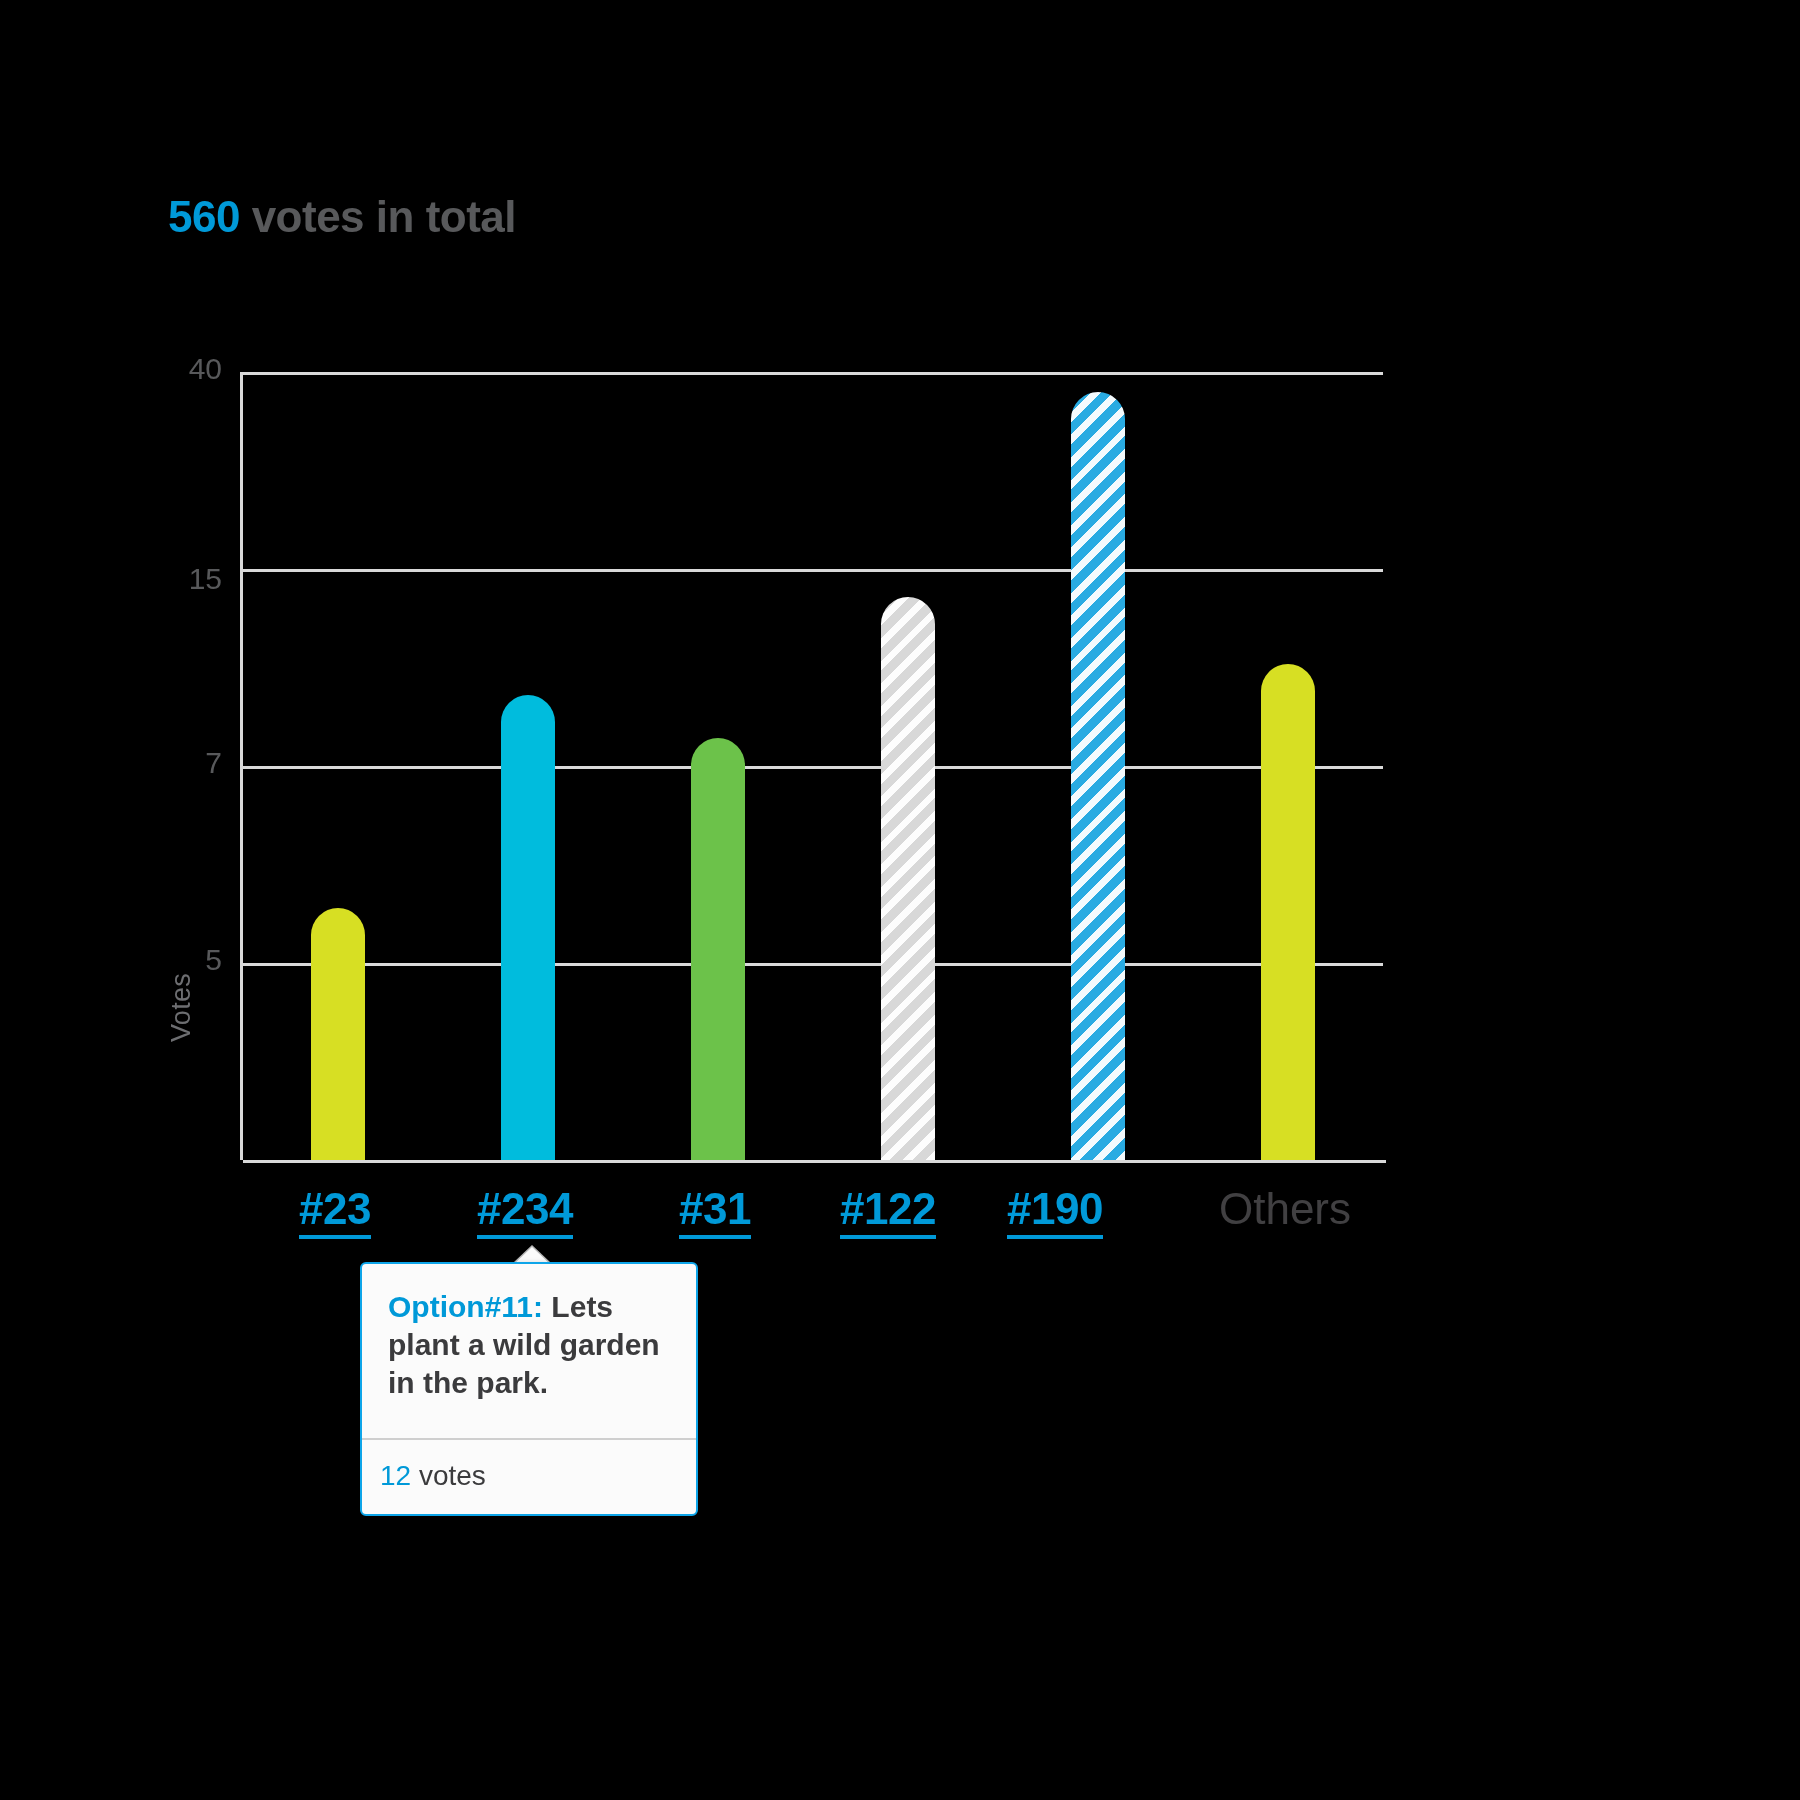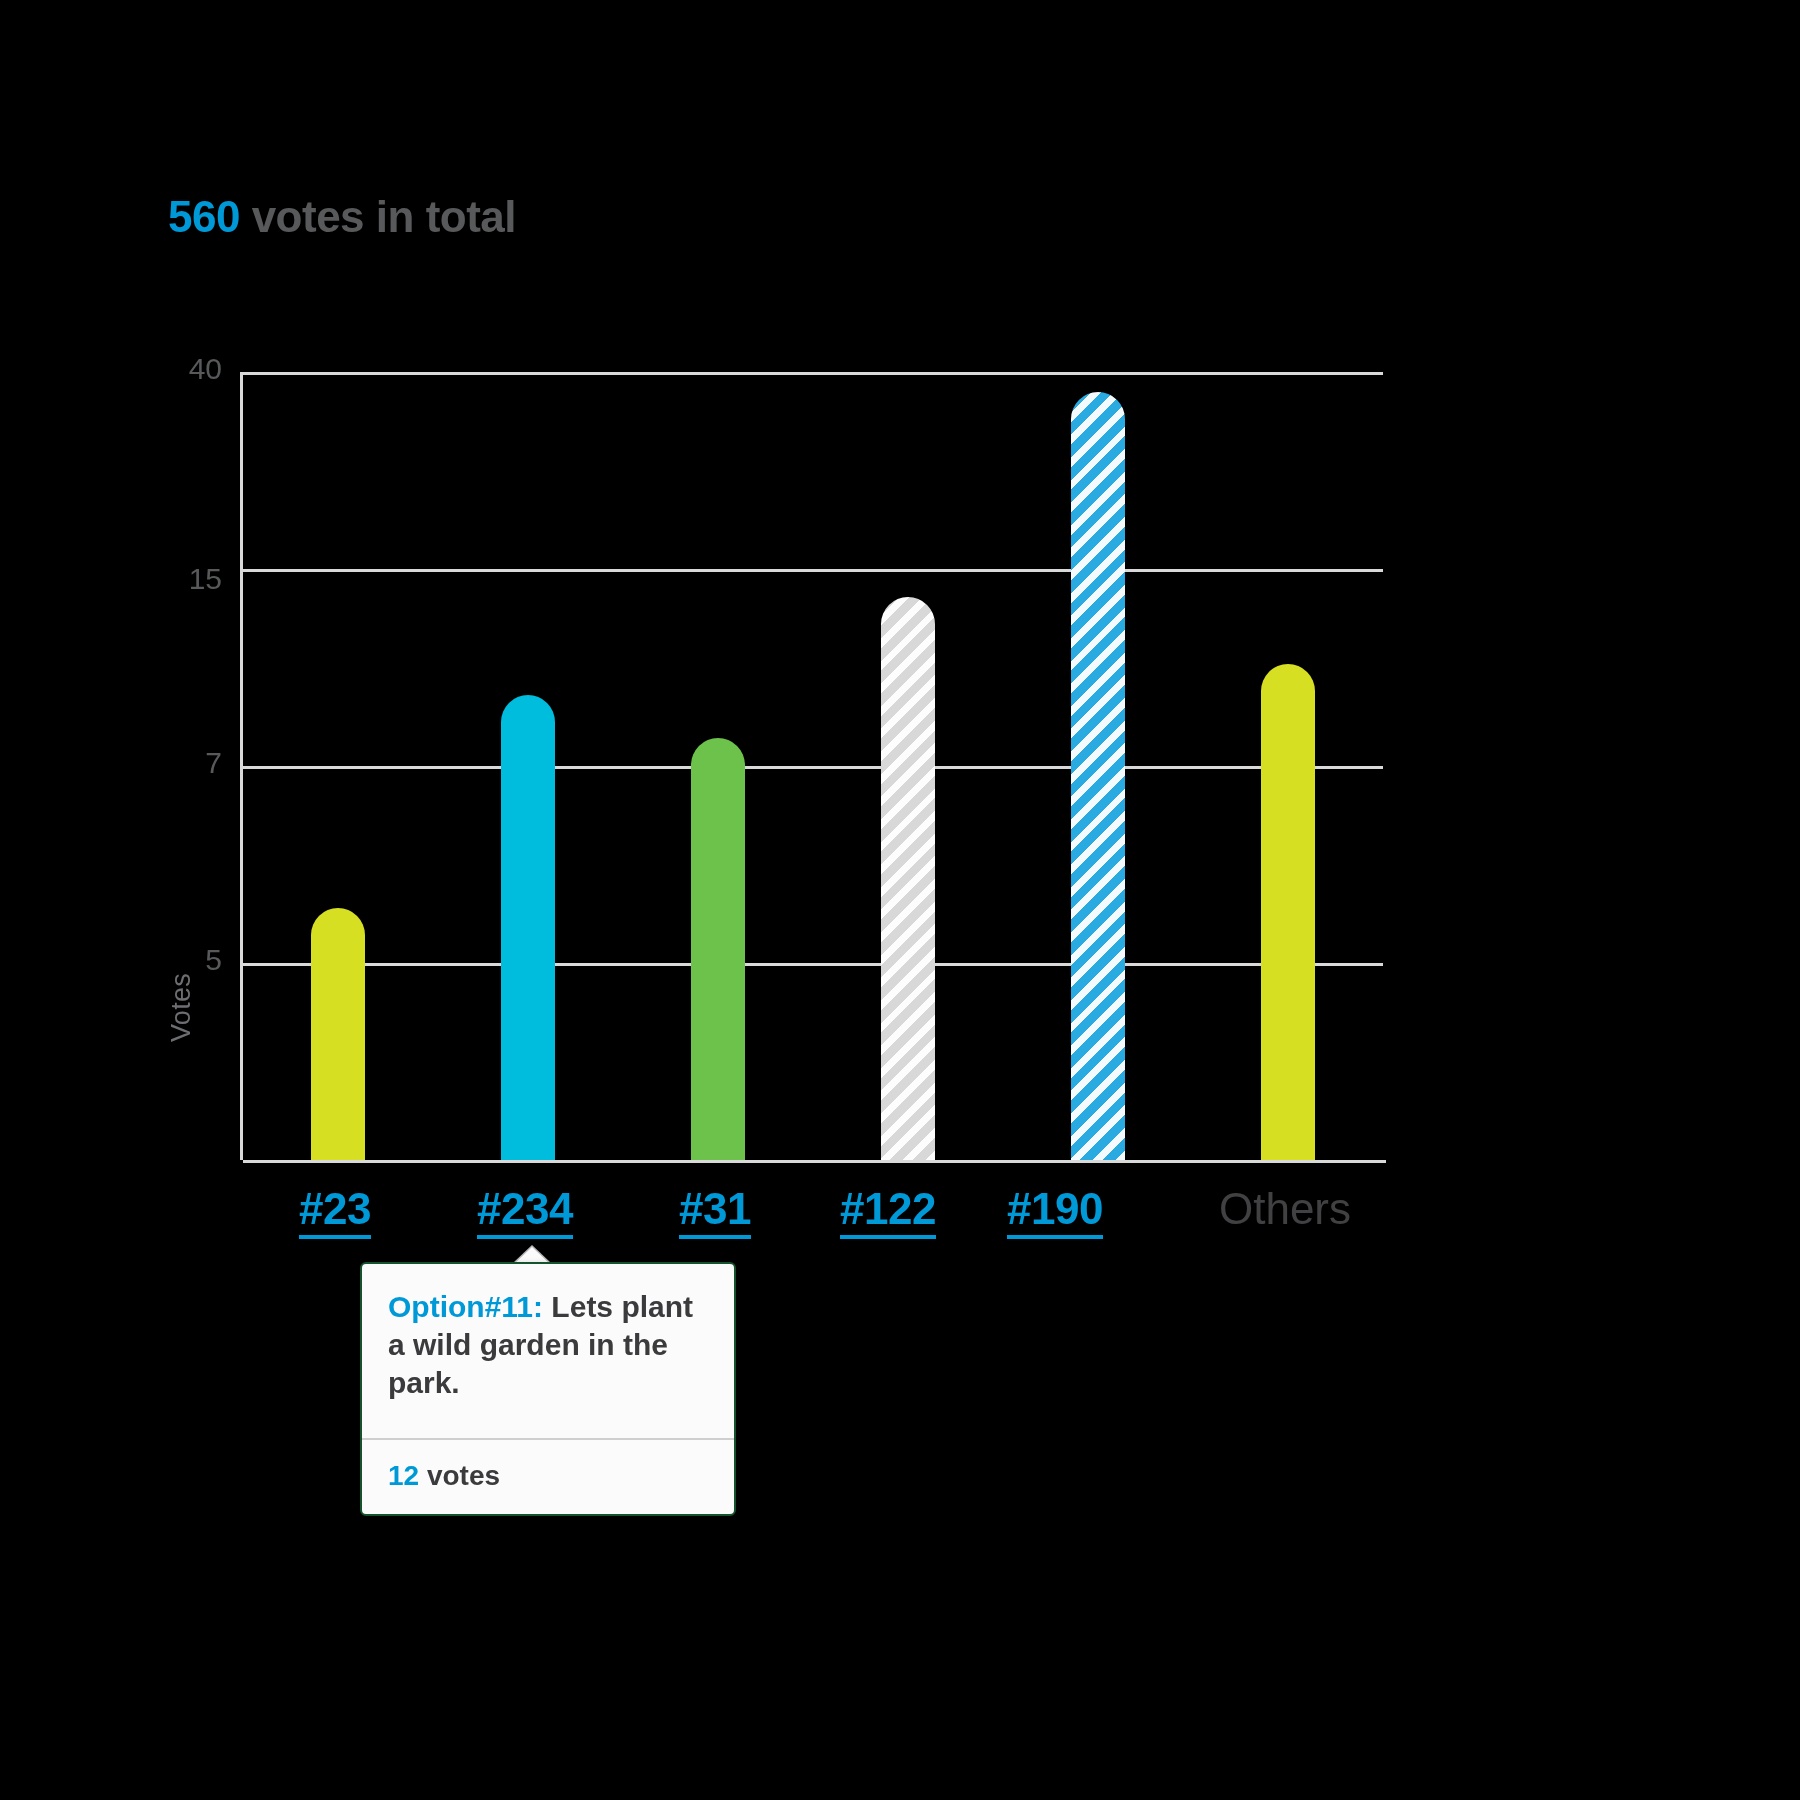--- a/index.html
+++ b/index.html
@@ -75,45 +75,45 @@
     position:absolute; top:1184px; width:240px; text-align:center;
     font-size:44px; font-weight:700; letter-spacing:-0.5px;
   }
   .xtick.link{ color:#0099d8; }
   .xtick.link .lbl{ border-bottom:4px solid #0099d8; padding-bottom:2px; }
   .xtick.plain{ color:#414042; font-weight:400; letter-spacing:0; }
 
   
   #tooltip{
     position:absolute; left:360px; top:1262px;
-    width:376px;
+    width:338px;
     background:#fbfbfb;
-    border:2px solid #14532d;
+    border:2px solid #0ea5e9;
     border-radius:6px;
     box-shadow:0 3px 7px rgba(0,0,0,0.35);
     box-sizing:border-box;
   }
   #tooltip-arrow{
     position:absolute; left:514px; top:1247px;
     width:0;height:0;
     border-left:18px solid transparent;
     border-right:18px solid transparent;
     border-bottom:17px solid #fbfbfb;
     filter:drop-shadow(0 -2px 0 #b7b7b7);
   }
   #tooltip-body{
     padding:24px 26px 36px 26px;
     font-size:30px; line-height:1.27;
     color:#3b3b3d; font-weight:700;
   }
   #tooltip-body .opt{ color:#0099d8; }
   #tooltip-footer{
     border-top:2px solid #cfcfcf;
-    padding:20px 26px 22px 26px;
-    font-size:28px; font-weight:700; color:#3b3b3d;
+    padding:20px 26px 22px 18px;
+    font-size:28px; font-weight:400; color:#3b3b3d;
   }
   #tooltip-footer .num{ color:#0099d8; }
 </style>
 </head>
 <body>
 
 <div id="chart-title">
   <span class="total">560</span><span> votes in total</span>
 </div>
 

